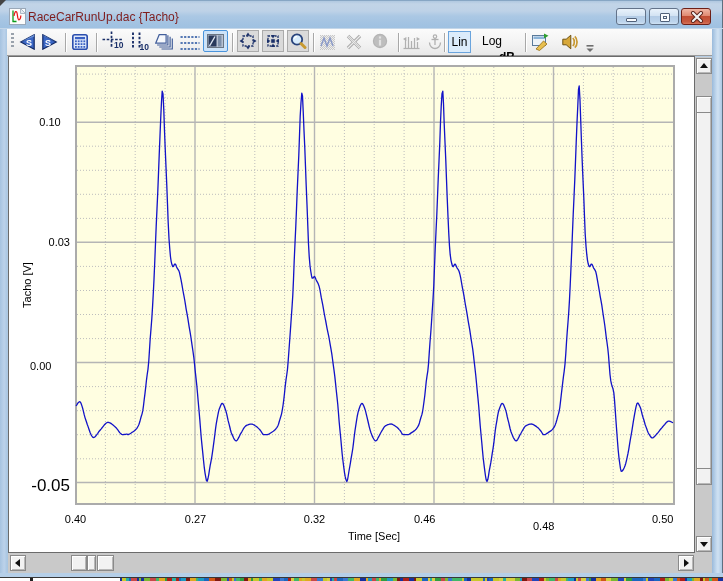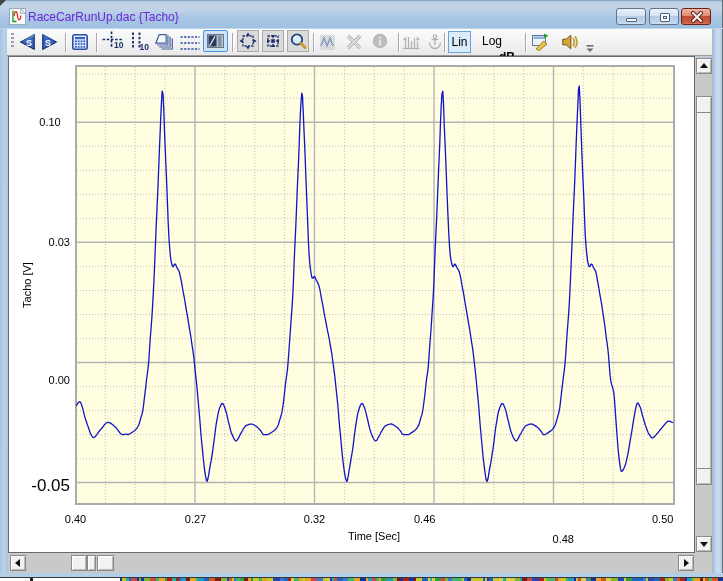--- a/index.html
+++ b/index.html
@@ -24,21 +24,21 @@
     <path d="M0,0 L6,0 L0,6 Z" fill="#434343"></path>
   </svg>
 
 <svg class="abs" style="left:9px;top:8px;" width="17" height="17" viewBox="0 0 17 17">
   <rect x="0.5" y="0.5" width="16" height="16" fill="#fcfcfc" stroke="#9aa8b8" stroke-width="1"></rect>
   <path d="M11.5,0.5 L16.5,5.5 L11.5,5.5 Z" fill="#e4ebf2" stroke="#9aa8b8" stroke-width="0.8"></path>
   <path d="M4,2.5 L4,14 M3.5,13.5 L7.5,13.5" stroke="#0a9c1a" stroke-width="1.3" fill="none"></path>
   <path d="M5,8 C5.5,4.5 6.5,2.8 7.5,3.8 C8.8,5 8.2,11.5 9.8,11.8 C11,12 11.8,9.5 11.8,7.5" stroke="#e81818" stroke-width="1.25" fill="none"></path>
 </svg>
 
-<div class="abs" style="left:28px;top:10px;font-size:12px;color:#6d28d9;">RaceCarRunUp.dac {Tacho}</div>
+<div class="abs" style="left:28px;top:10px;font-size:12px;color:#7f1d1d;">RaceCarRunUp.dac {Tacho}</div>
 
 <div class="abs" style="left:616px;top:8px;width:30px;height:17px;border:1px solid #63738a;border-radius:3px;background:linear-gradient(180deg,#e9f2fb 0,#d3e3f3 45%,#b4cce6 50%,#bdd4ec 85%,#cfe2f4 100%);">
   <div class="abs" style="left:9px;top:9px;width:11px;height:4px;background:#f8fbfe;border:1px solid #50617a;border-radius:1px;"></div>
 </div>
 <div class="abs" style="left:649px;top:8px;width:30px;height:17px;border:1px solid #63738a;border-radius:3px;background:linear-gradient(180deg,#e9f2fb 0,#d3e3f3 45%,#b4cce6 50%,#bdd4ec 85%,#cfe2f4 100%);">
   <div class="abs" style="left:10px;top:4px;width:10px;height:9px;background:#f8fbfe;border:1px solid #50617a;border-radius:1px;"></div>
   <div class="abs" style="left:13px;top:7px;width:4px;height:3px;background:#f8fbfe;border:1px solid #50617a;"></div>
 </div>
 <div class="abs" style="left:681px;top:8px;width:30px;height:17px;border:1px solid #6e2017;border-radius:3px;background:linear-gradient(180deg,#f0b6a5 0,#e08a72 45%,#c14e34 50%,#c85b41 85%,#d8745a 100%);">
   <svg class="abs" style="left:8px;top:2px;" width="14" height="12" viewBox="0 0 14 12">
@@ -260,27 +260,27 @@
   <line x1="120.0" y1="2" x2="120.0" y2="438" stroke="#b5b5b5" stroke-width="1.4"></line>
   <line x1="239.5" y1="2" x2="239.5" y2="438" stroke="#b5b5b5" stroke-width="1.4"></line>
   <line x1="359.0" y1="2" x2="359.0" y2="438" stroke="#b5b5b5" stroke-width="1.4"></line>
   <line x1="478.5" y1="2" x2="478.5" y2="438" stroke="#b5b5b5" stroke-width="1.4"></line>
   <path d="M1.0,340.8 L1.8,339.8 L2.5,338.7 L3.2,337.7 L4.0,337.0 L4.8,336.7 L5.5,337.3 L6.2,338.8 L7.0,341.1 L7.8,343.8 L8.5,346.7 L9.2,349.7 L10.0,352.6 L10.8,355.0 L11.5,357.0 L12.2,359.2 L13.0,361.4 L13.8,363.7 L14.5,365.8 L15.2,367.8 L16.0,369.6 L16.8,371.0 L17.5,372.0 L18.2,372.5 L19.0,372.4 L19.8,372.0 L20.5,371.3 L21.2,370.4 L22.0,369.4 L22.8,368.3 L23.5,367.2 L24.2,366.2 L25.0,365.3 L25.8,364.5 L26.5,363.5 L27.2,362.6 L28.0,361.6 L28.8,360.6 L29.5,359.7 L30.2,358.9 L31.0,358.3 L31.8,357.8 L32.5,357.4 L33.2,357.4 L34.0,357.5 L34.8,357.8 L35.5,358.1 L36.2,358.6 L37.0,359.2 L37.8,359.8 L38.5,360.4 L39.2,361.1 L40.0,361.7 L40.8,362.4 L41.5,363.2 L42.2,364.2 L43.0,365.2 L43.8,366.3 L44.5,367.3 L45.2,368.1 L46.0,368.9 L46.8,369.4 L47.5,369.6 L48.2,369.6 L49.0,369.5 L49.8,369.4 L50.5,369.3 L51.2,369.2 L52.0,369.2 L52.8,369.6 L53.5,369.5 L54.2,369.2 L55.0,368.7 L55.8,368.2 L56.5,367.7 L57.2,367.2 L58.0,366.8 L58.8,366.3 L59.5,365.7 L60.2,365.1 L61.0,364.3 L61.8,363.4 L62.5,362.3 L63.2,361.0 L64.0,359.3 L64.8,356.8 L65.5,354.1 L66.2,351.5 L67.0,349.1 L67.8,345.7 L68.5,340.6 L69.2,334.6 L70.0,328.3 L70.8,321.4 L71.5,314.8 L72.2,309.5 L73.0,304.1 L73.8,295.8 L74.5,284.7 L75.2,273.8 L76.0,263.9 L76.8,253.8 L77.5,242.6 L78.2,230.1 L79.0,214.4 L79.8,195.8 L80.5,178.2 L81.2,161.1 L82.0,143.9 L82.8,126.3 L83.5,108.4 L84.2,90.2 L85.0,70.8 L85.8,51.4 L86.5,36.8 L87.2,26.1 L88.0,29.0 L88.8,45.1 L89.5,65.4 L90.2,83.2 L91.0,102.0 L91.8,120.8 L92.5,139.0 L93.2,157.8 L94.0,173.8 L94.8,184.3 L95.5,192.0 L96.2,196.6 L97.0,199.8 L97.8,201.7 L98.5,201.4 L99.2,199.8 L100.0,198.9 L100.8,199.8 L101.5,201.7 L102.2,203.2 L103.0,204.3 L103.8,205.6 L104.5,207.6 L105.2,210.8 L106.0,214.7 L106.8,218.9 L107.5,223.0 L108.2,227.0 L109.0,231.2 L109.8,235.5 L110.5,239.9 L111.2,244.3 L112.0,248.7 L112.8,253.1 L113.5,257.6 L114.2,262.1 L115.0,266.7 L115.8,271.5 L116.5,276.3 L117.2,281.2 L118.0,286.5 L118.8,292.3 L119.5,298.8 L120.2,305.9 L121.0,313.1 L121.8,320.5 L122.5,328.2 L123.2,336.4 L124.0,345.4 L124.8,354.6 L125.5,363.5 L126.2,372.2 L127.0,380.4 L127.8,388.1 L128.5,395.3 L129.2,401.8 L130.0,407.8 L130.8,412.3 L131.5,415.8 L132.2,416.2 L133.0,413.5 L133.8,409.3 L134.5,404.6 L135.2,400.4 L136.0,396.3 L136.8,391.8 L137.5,387.1 L138.2,382.1 L139.0,376.2 L139.8,370.0 L140.5,364.1 L141.2,359.1 L142.0,354.6 L142.8,350.4 L143.5,346.8 L144.2,344.2 L145.0,342.2 L145.8,340.3 L146.5,338.9 L147.2,338.4 L148.0,338.8 L148.8,340.1 L149.5,342.0 L150.2,344.0 L151.0,346.3 L151.8,349.3 L152.5,352.6 L153.2,355.9 L154.0,358.9 L154.8,362.0 L155.5,365.0 L156.2,367.5 L157.0,369.4 L157.8,371.1 L158.5,372.8 L159.2,374.2 L160.0,375.2 L160.8,375.8 L161.5,375.8 L162.2,375.1 L163.0,373.9 L163.8,372.4 L164.5,370.9 L165.2,369.4 L166.0,368.1 L166.8,366.8 L167.5,365.5 L168.2,364.2 L169.0,362.9 L169.8,361.9 L170.5,361.1 L171.2,360.6 L172.0,360.2 L172.8,359.9 L173.5,359.6 L174.2,359.3 L175.0,359.2 L175.8,359.1 L176.5,359.1 L177.2,359.2 L178.0,359.5 L178.8,359.8 L179.5,360.3 L180.2,360.8 L181.0,361.3 L181.8,361.8 L182.5,362.4 L183.2,363.1 L184.0,363.9 L184.8,364.7 L185.5,365.5 L186.2,366.6 L187.0,367.9 L187.8,369.1 L188.5,369.6 L189.2,369.6 L190.0,369.6 L190.8,369.6 L191.5,369.6 L192.2,369.6 L193.0,369.5 L193.8,369.2 L194.5,368.7 L195.2,368.2 L196.0,367.7 L196.8,367.2 L197.5,366.8 L198.2,366.3 L199.0,365.7 L199.8,365.1 L200.5,364.3 L201.2,363.4 L202.0,362.3 L202.8,361.0 L203.5,359.3 L204.2,356.8 L205.0,354.1 L205.8,351.5 L206.5,349.1 L207.2,345.7 L208.0,340.6 L208.8,334.6 L209.5,328.3 L210.2,321.4 L211.0,314.8 L211.8,309.5 L212.5,304.1 L213.2,295.8 L214.0,284.7 L214.8,273.8 L215.5,263.9 L216.2,253.8 L217.0,242.6 L217.8,230.1 L218.5,214.4 L219.2,195.8 L220.0,178.2 L220.8,161.1 L221.5,143.9 L222.2,126.3 L223.0,108.4 L223.8,90.2 L224.5,70.6 L225.2,51.1 L226.0,37.6 L226.8,28.1 L227.5,30.9 L228.2,46.2 L229.0,65.6 L229.8,83.0 L230.5,101.4 L231.2,120.4 L232.0,139.7 L232.8,160.7 L233.5,179.0 L234.2,191.4 L235.0,200.8 L235.8,206.5 L236.5,210.7 L237.2,213.2 L238.0,213.1 L238.8,212.0 L239.5,211.4 L240.2,212.5 L241.0,214.5 L241.8,216.2 L242.5,217.4 L243.2,218.8 L244.0,220.9 L244.8,224.1 L245.5,228.0 L246.2,232.2 L247.0,236.2 L247.8,240.1 L248.5,244.2 L249.2,248.3 L250.0,252.5 L250.8,256.5 L251.5,260.4 L252.2,264.1 L253.0,267.8 L253.8,271.6 L254.5,275.5 L255.2,279.7 L256.0,284.2 L256.8,288.9 L257.5,294.0 L258.2,299.3 L259.0,305.2 L259.8,311.4 L260.5,317.9 L261.2,324.8 L262.0,332.1 L262.8,339.8 L263.5,348.4 L264.2,357.2 L265.0,365.6 L265.8,373.8 L266.5,381.6 L267.2,389.2 L268.0,396.3 L268.8,402.3 L269.5,407.6 L270.2,411.7 L271.0,414.8 L271.8,416.5 L272.5,415.0 L273.2,411.0 L274.0,406.0 L274.8,401.5 L275.5,397.3 L276.2,392.9 L277.0,388.4 L277.8,383.5 L278.5,377.8 L279.2,371.7 L280.0,365.6 L280.8,360.3 L281.5,355.8 L282.2,351.5 L283.0,347.7 L283.8,344.8 L284.5,342.7 L285.2,340.7 L286.0,339.2 L286.8,338.4 L287.5,338.6 L288.2,339.8 L289.0,341.6 L289.8,343.7 L290.5,345.9 L291.2,348.9 L292.0,352.2 L292.8,355.5 L293.5,358.5 L294.2,361.6 L295.0,364.6 L295.8,367.2 L296.5,369.1 L297.2,370.9 L298.0,372.6 L298.8,374.0 L299.5,375.1 L300.2,375.8 L301.0,375.8 L301.8,375.2 L302.5,374.1 L303.2,372.6 L304.0,371.1 L304.8,369.5 L305.5,368.3 L306.2,367.0 L307.0,365.7 L307.8,364.4 L308.5,363.1 L309.2,362.0 L310.0,361.2 L310.8,360.6 L311.5,360.3 L312.2,359.9 L313.0,359.6 L313.8,359.4 L314.5,359.2 L315.2,359.1 L316.0,359.0 L316.8,359.2 L317.5,359.4 L318.2,359.8 L319.0,360.2 L319.8,360.7 L320.5,361.2 L321.2,361.7 L322.0,362.3 L322.8,363.0 L323.5,363.8 L324.2,364.6 L325.0,365.4 L325.8,366.5 L326.5,367.8 L327.2,368.9 L328.0,369.6 L328.8,369.6 L329.5,369.6 L330.2,369.6 L331.0,369.6 L331.8,369.6 L332.5,369.6 L333.2,369.6 L334.0,369.3 L334.8,368.9 L335.5,368.4 L336.2,367.9 L337.0,367.4 L337.8,366.9 L338.5,366.4 L339.2,365.9 L340.0,365.3 L340.8,364.6 L341.5,363.7 L342.2,362.7 L343.0,361.4 L343.8,359.9 L344.5,357.7 L345.2,355.0 L346.0,352.3 L346.8,349.9 L347.5,347.0 L348.2,342.5 L349.0,336.7 L349.8,330.5 L350.5,323.7 L351.2,316.9 L352.0,311.2 L352.8,306.1 L353.5,299.1 L354.2,288.6 L355.0,277.3 L355.8,267.2 L356.5,257.3 L357.2,246.4 L358.0,234.5 L358.8,220.2 L359.5,202.1 L360.2,184.0 L361.0,166.8 L361.8,149.7 L362.5,132.2 L363.2,114.4 L364.0,96.3 L364.8,77.6 L365.5,57.3 L366.2,41.6 L367.0,28.6 L367.8,26.1 L368.5,38.8 L369.2,58.7 L370.0,77.3 L370.8,95.6 L371.5,114.6 L372.2,132.8 L373.0,151.6 L373.8,169.0 L374.5,181.1 L375.2,189.7 L376.0,195.3 L376.8,198.8 L377.5,201.3 L378.2,201.7 L379.0,200.4 L379.8,199.1 L380.5,199.4 L381.2,201.0 L382.0,202.8 L382.8,204.0 L383.5,205.1 L384.2,206.8 L385.0,209.6 L385.8,213.3 L386.5,217.5 L387.2,221.6 L388.0,225.6 L388.8,229.8 L389.5,234.1 L390.2,238.5 L391.0,242.9 L391.8,247.3 L392.5,251.7 L393.2,256.1 L394.0,260.6 L394.8,265.1 L395.5,269.9 L396.2,274.6 L397.0,279.5 L397.8,284.7 L398.5,290.3 L399.2,296.6 L400.0,303.5 L400.8,310.7 L401.5,318.0 L402.2,325.6 L403.0,333.6 L403.8,342.3 L404.5,351.6 L405.2,360.5 L406.0,369.3 L406.8,377.8 L407.5,385.6 L408.2,393.0 L409.0,399.7 L409.8,405.9 L410.5,411.0 L411.2,414.9 L412.0,416.5 L412.8,414.6 L413.5,410.8 L414.2,406.1 L415.0,401.8 L415.8,397.7 L416.5,393.3 L417.2,388.7 L418.0,383.8 L418.8,378.2 L419.5,372.1 L420.2,366.0 L421.0,360.6 L421.8,356.1 L422.5,351.7 L423.2,347.9 L424.0,345.0 L424.8,342.8 L425.5,340.9 L426.2,339.3 L427.0,338.5 L427.8,338.6 L428.5,339.6 L429.2,341.3 L430.0,343.3 L430.8,345.4 L431.5,348.2 L432.2,351.5 L433.0,354.8 L433.8,357.9 L434.5,361.0 L435.2,364.0 L436.0,366.7 L436.8,368.8 L437.5,370.5 L438.2,372.2 L439.0,373.7 L439.8,374.9 L440.5,375.7 L441.2,375.9 L442.0,375.4 L442.8,374.3 L443.5,372.9 L444.2,371.4 L445.0,369.8 L445.8,368.5 L446.5,367.3 L447.2,366.0 L448.0,364.6 L448.8,363.3 L449.5,362.2 L450.2,361.3 L451.0,360.7 L451.8,360.3 L452.5,360.0 L453.2,359.7 L454.0,359.4 L454.8,359.2 L455.5,359.1 L456.2,359.0 L457.0,359.1 L457.8,359.4 L458.5,359.7 L459.2,360.1 L460.0,360.6 L460.8,361.1 L461.5,361.6 L462.2,362.2 L463.0,362.8 L463.8,363.6 L464.5,364.4 L465.2,365.3 L466.0,366.2 L466.8,367.5 L467.5,368.7 L468.2,369.5 L469.0,369.6 L469.8,369.6 L470.5,369.3 L471.2,368.9 L472.0,368.4 L472.8,367.9 L473.5,367.4 L474.2,366.9 L475.0,366.4 L475.8,365.9 L476.5,365.3 L477.2,364.6 L478.0,363.7 L478.8,362.7 L479.5,361.4 L480.2,359.9 L481.0,357.7 L481.8,355.0 L482.5,352.3 L483.2,349.9 L484.0,347.0 L484.8,342.5 L485.5,336.7 L486.2,330.5 L487.0,323.7 L487.8,316.9 L488.5,311.2 L489.2,306.1 L490.0,299.1 L490.8,288.6 L491.5,277.3 L492.2,267.2 L493.0,257.3 L493.8,246.4 L494.5,234.5 L495.2,220.2 L496.0,202.1 L496.8,184.0 L497.5,166.8 L498.2,149.7 L499.0,132.2 L499.8,114.4 L500.5,96.3 L501.2,77.7 L502.0,57.9 L502.8,40.7 L503.5,24.4 L504.2,21.0 L505.0,35.3 L505.8,57.5 L506.5,77.5 L507.2,96.1 L508.0,114.8 L508.8,132.8 L509.5,151.6 L510.2,169.0 L511.0,181.1 L511.8,189.7 L512.5,195.3 L513.2,198.8 L514.0,201.3 L514.8,201.7 L515.5,200.4 L516.2,199.1 L517.0,199.4 L517.8,201.0 L518.5,202.8 L519.2,203.9 L520.0,205.1 L520.8,206.8 L521.5,209.8 L522.2,213.8 L523.0,218.3 L523.8,222.8 L524.5,227.0 L525.2,231.3 L526.0,235.7 L526.8,240.2 L527.5,245.0 L528.2,249.9 L529.0,255.0 L529.8,260.5 L530.5,266.0 L531.2,271.8 L532.0,277.5 L532.8,283.5 L533.5,290.3 L534.2,299.5 L535.0,309.5 L535.8,315.9 L536.5,319.2 L537.2,321.4 L538.0,323.9 L538.8,327.6 L539.5,334.9 L540.2,344.6 L541.0,356.3 L541.8,367.1 L542.5,376.5 L543.2,385.2 L544.0,393.1 L544.8,398.8 L545.5,403.7 L546.2,406.3 L547.0,406.2 L547.8,405.3 L548.5,404.1 L549.2,402.8 L550.0,400.8 L550.8,398.2 L551.5,395.3 L552.2,392.1 L553.0,388.4 L553.8,384.1 L554.5,379.7 L555.2,375.4 L556.0,370.9 L556.8,366.4 L557.5,361.8 L558.2,357.3 L559.0,352.6 L559.8,348.1 L560.5,344.4 L561.2,341.1 L562.0,338.5 L562.8,337.9 L563.5,338.7 L564.2,340.1 L565.0,341.7 L565.8,343.8 L566.5,346.6 L567.2,349.5 L568.0,352.3 L568.8,354.8 L569.5,357.3 L570.2,359.7 L571.0,361.9 L571.8,364.0 L572.5,366.0 L573.2,367.7 L574.0,369.1 L574.8,370.3 L575.5,371.5 L576.2,372.4 L577.0,372.9 L577.8,372.9 L578.5,372.5 L579.2,371.8 L580.0,371.0 L580.8,370.1 L581.5,369.3 L582.2,368.5 L583.0,367.6 L583.8,366.6 L584.5,365.7 L585.2,364.7 L586.0,363.8 L586.8,362.9 L587.5,362.0 L588.2,361.1 L589.0,360.2 L589.8,359.4 L590.5,358.5 L591.2,357.6 L592.0,356.9 L592.8,356.4 L593.5,356.2 L594.2,356.2 L595.0,356.4 L595.8,356.7 L596.5,357.0 L597.2,357.3 L598.0,357.6" fill="none" stroke="#1212c8" stroke-width="1.3" stroke-linejoin="round"></path>
 </svg>
 </div>
 
 <div class="abs" style="left:30px;top:116px;width:40px;text-align:center;font-size:11px;color:#000;">0.10</div>
 <div class="abs" style="left:30px;top:236px;width:40px;text-align:right;font-size:11px;color:#000;">0.03</div>
-<div class="abs" style="left:30px;top:374px;width:40px;text-align:right;font-size:11px;color:#000;">0.00</div>
+<div class="abs" style="left:30px;top:360px;width:40px;font-size:11px;color:#000;">0.00</div>
 <div class="abs" style="left:30px;top:476px;width:40px;text-align:right;font-size:17px;color:#000;">-0.05</div>
 <div class="abs" style="left:55px;top:513px;width:41px;text-align:center;font-size:11px;color:#000;">0.40</div>
 <div class="abs" style="left:175px;top:513px;width:41px;text-align:center;font-size:11px;color:#000;">0.27</div>
 <div class="abs" style="left:294px;top:513px;width:41px;text-align:center;font-size:11px;color:#000;">0.32</div>
 <div class="abs" style="left:414px;top:513px;width:41px;font-size:11px;color:#000;">0.46</div>
-<div class="abs" style="left:533px;top:533px;width:41px;text-align:right;font-size:11px;color:#000;">0.48</div>
+<div class="abs" style="left:533px;top:520px;width:41px;text-align:left;font-size:11px;color:#000;">0.48</div>
 <div class="abs" style="left:652px;top:513px;width:41px;text-align:left;font-size:11px;color:#000;">0.50</div>
 <div class="abs" style="left:324px;top:530px;width:100px;text-align:center;font-size:11px;color:#000;">Time [Sec]</div>
 <div class="abs" style="left:-18px;top:279px;width:90px;text-align:center;font-size:11px;color:#000;transform:rotate(-90deg);">Tacho [V]</div>
 
 <div class="abs" style="left:694px;top:56px;width:1px;height:517px;background:#6b6b6b;"></div>
 <div class="abs" style="left:695px;top:57px;width:17px;height:516px;background:#c9c9c9;"></div>
 <div class="abs" style="left:695.5px;top:58px;width:16px;height:16px;background:#f2f2f2;border:1px solid #8a8a8a;box-shadow:inset 1px 1px 0 #ffffff, inset -1px -1px 0 #b8b8b8;">
   <svg width="14" height="14" viewBox="0 0 14 14">
       <path d="M7,4 L11,9 L3,9 Z" fill="#111"></path>
     </svg>

